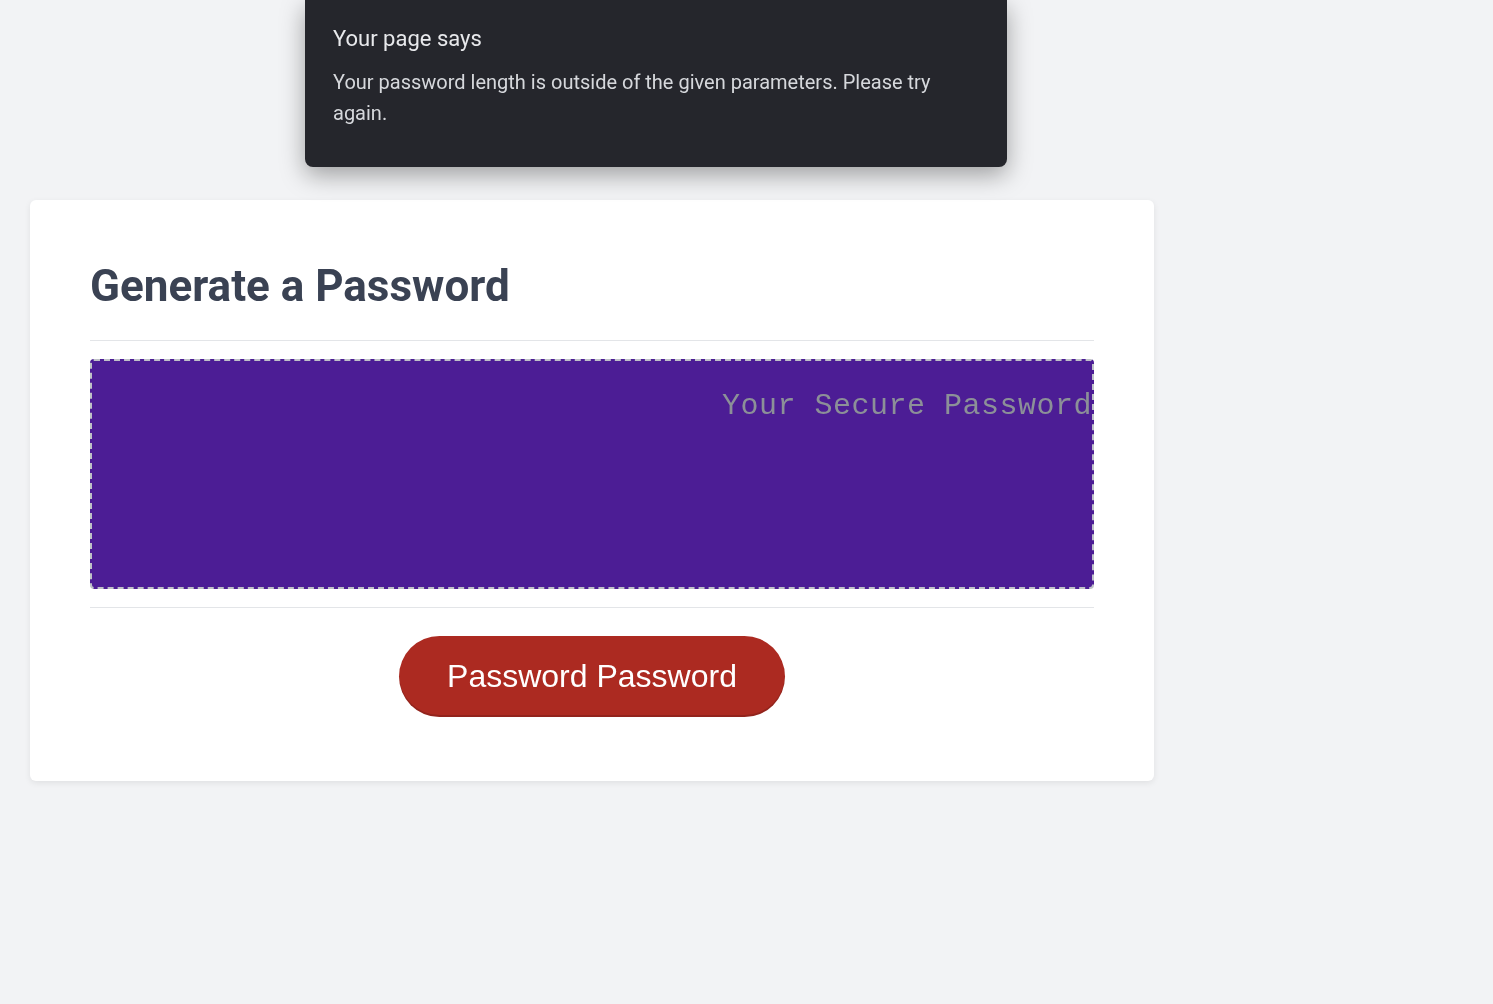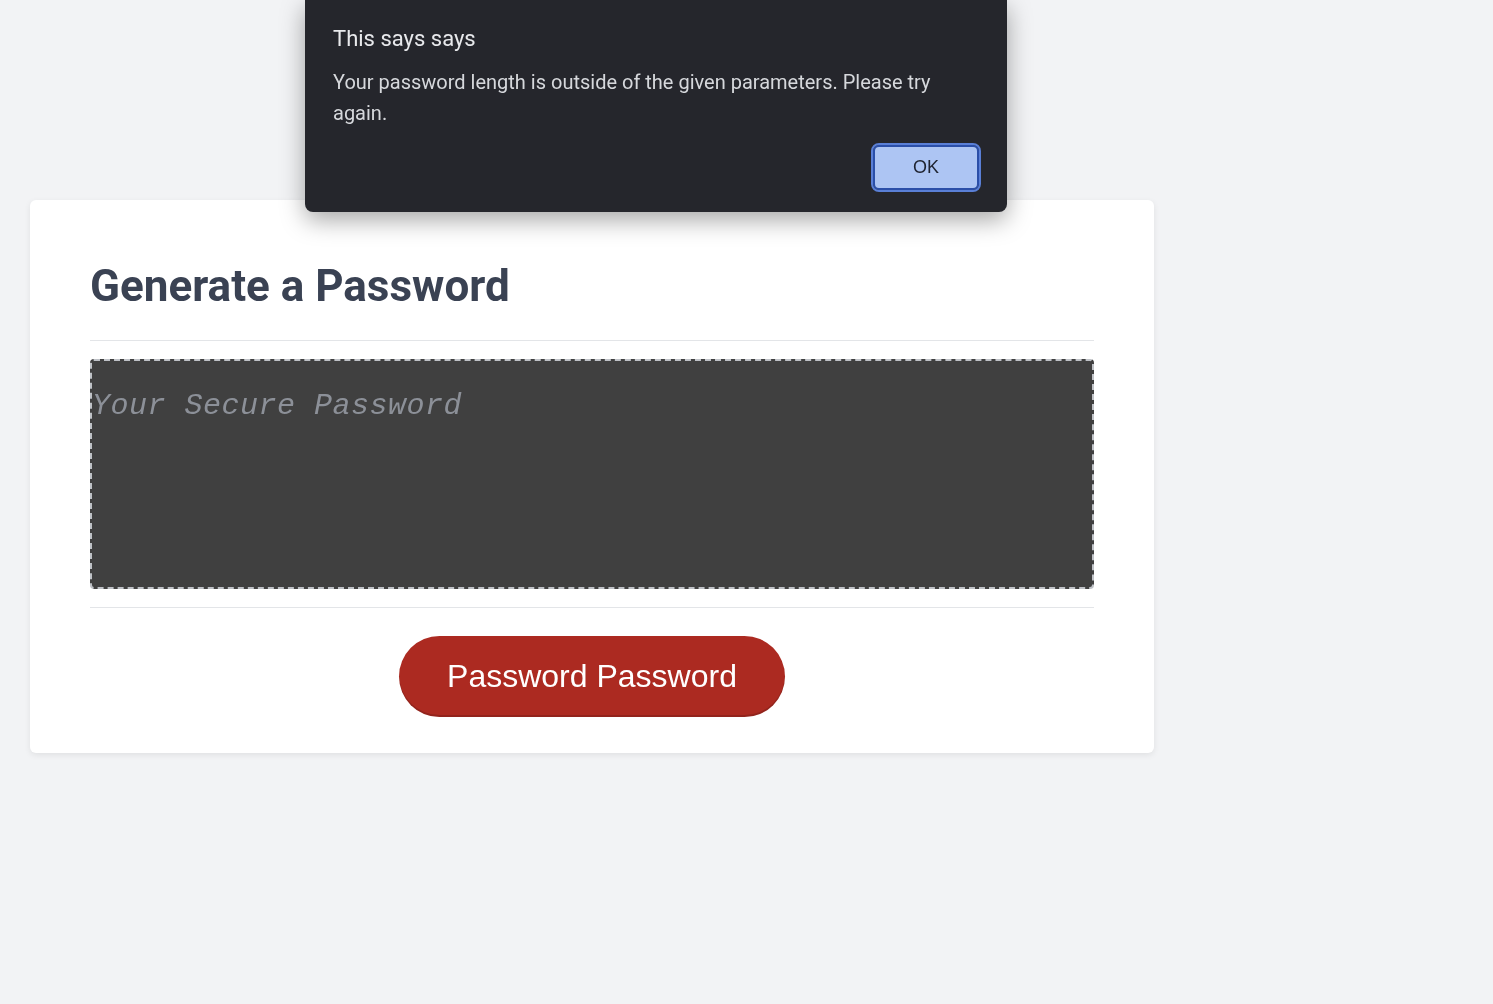--- a/index.html
+++ b/index.html
@@ -16,43 +16,42 @@
       overflow: hidden;
     }
     .card {
       position: absolute;
       left: 30px;
       top: 200px;
       width: 1124px;
       background: #ffffff;
       border-radius: 6px;
       box-shadow: 0 2px 6px rgba(0,0,0,0.08);
-      padding: 60px 60px 36px 60px;
+      padding: 60px 60px 64px 60px;
     }
     .card-title {
       font-size: 44px;
       font-weight: 700;
       color: #3a4253;
       margin-bottom: 28px;
     }
     .divider-top {
       border: none;
       border-top: 1px solid #e3e5e8;
       margin-bottom: 18px;
     }
     .password-box {
       border: 2px dashed #bfc2c7;
       border-radius: 4px;
       height: 230px;
       display: flex;
       align-items: flex-start;
-      justify-content: flex-start;
+      justify-content: flex-end;
       padding-top: 28px;
-      background: #404040;
-      font-style: italic;
+      background: #4c1d95;
     }
     .password-placeholder {
       font-family: "Courier New", Courier, monospace;
       font-size: 30px;
       color: #8c9098;
       letter-spacing: 0.5px;
     }
     .divider-bottom {
       border: none;
       border-top: 1px solid #e3e5e8;
@@ -126,18 +125,15 @@
   <div class="password-box">
     <span class="password-placeholder">Your Secure Password</span>
   </div>
   <hr class="divider-bottom">
   <div class="btn-wrap">
     <button class="generate-btn">Password Password</button>
   </div>
 </div>
 
 <div class="alert-dialog">
-  <div class="alert-title">This says says</div>
+  <div class="alert-title">Your page says</div>
   <div class="alert-message">Your password length is outside of the given parameters. Please try again.</div>
-  <div class="alert-actions">
-    <button class="ok-btn">OK</button>
-  </div>
 </div>
 
 </body></html>

